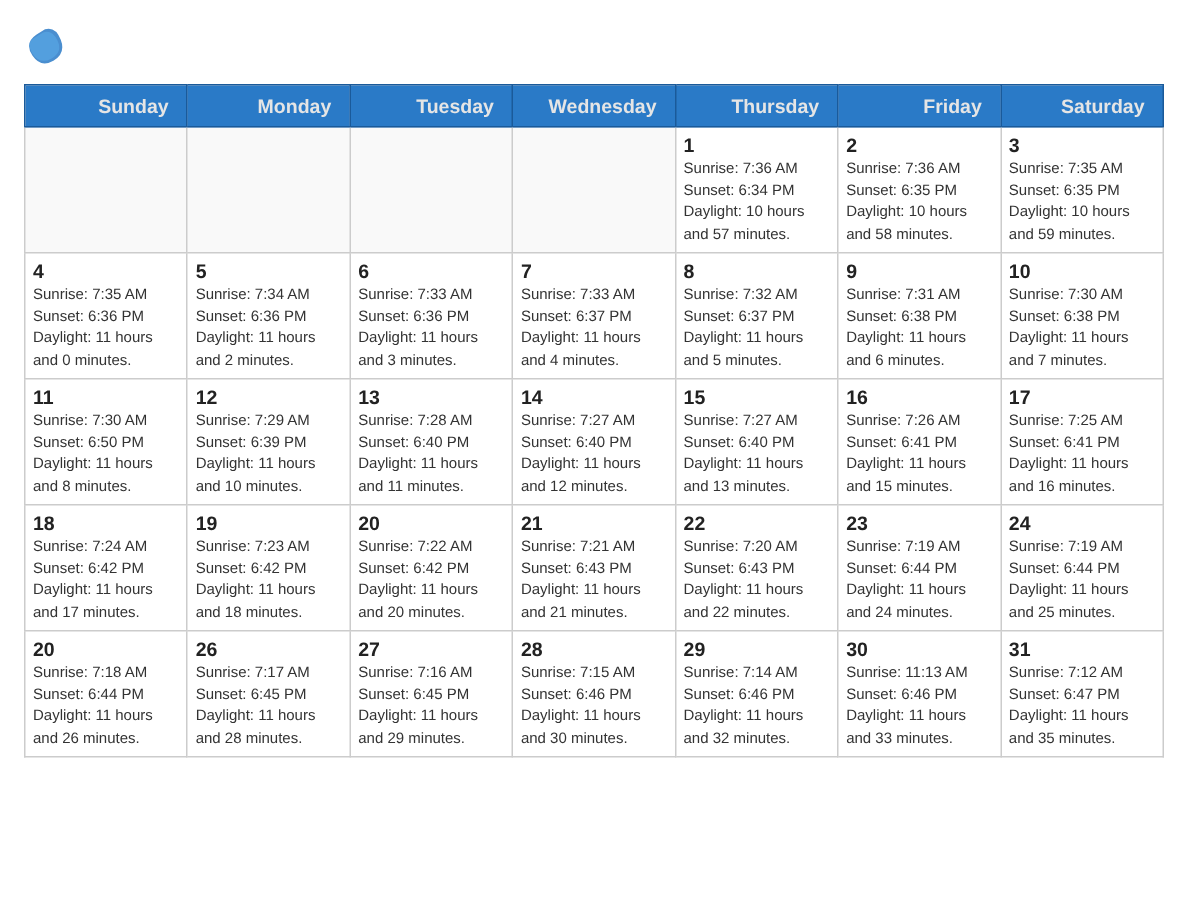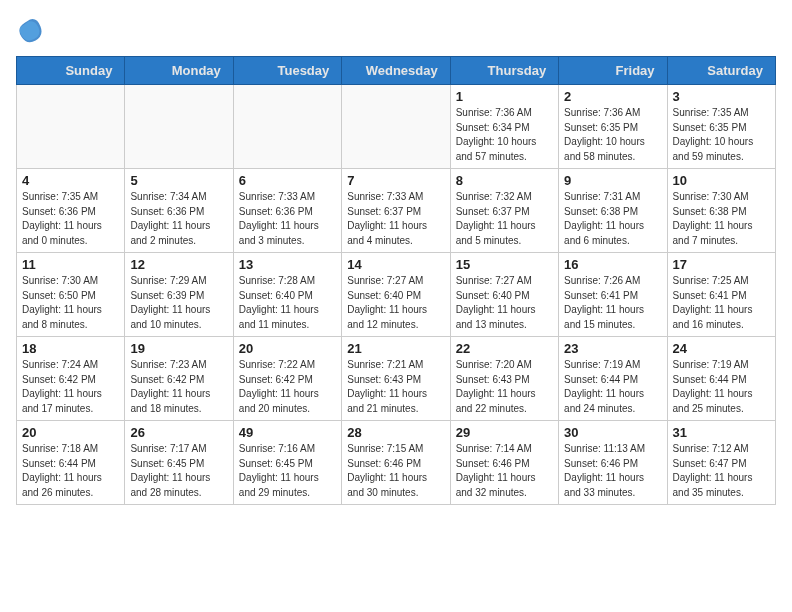--- a/index.html
+++ b/index.html
@@ -309,21 +309,21 @@
 and 26 minutes.</div>
         </td>
         <td>
           <span class="day-number">26</span>
           <div class="day-info">Sunrise: 7:17 AM
 Sunset: 6:45 PM
 Daylight: 11 hours
 and 28 minutes.</div>
         </td>
         <td>
-          <span class="day-number">49</span>
+          <span class="day-number">27</span>
           <div class="day-info">Sunrise: 7:16 AM
 Sunset: 6:45 PM
 Daylight: 11 hours
 and 29 minutes.</div>
         </td>
         <td>
           <span class="day-number">28</span>
           <div class="day-info">Sunrise: 7:15 AM
 Sunset: 6:46 PM
 Daylight: 11 hours

